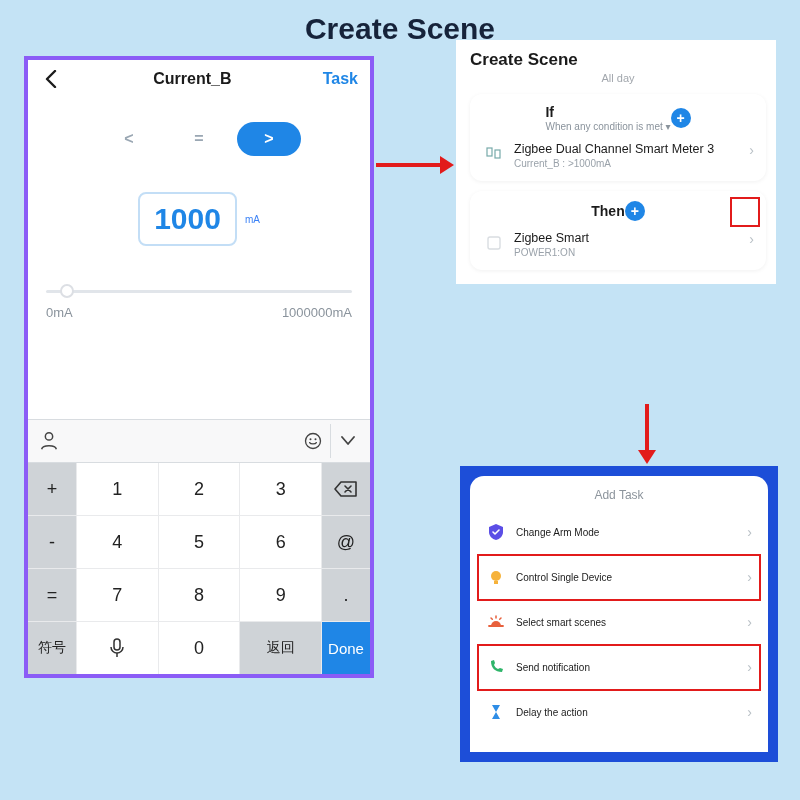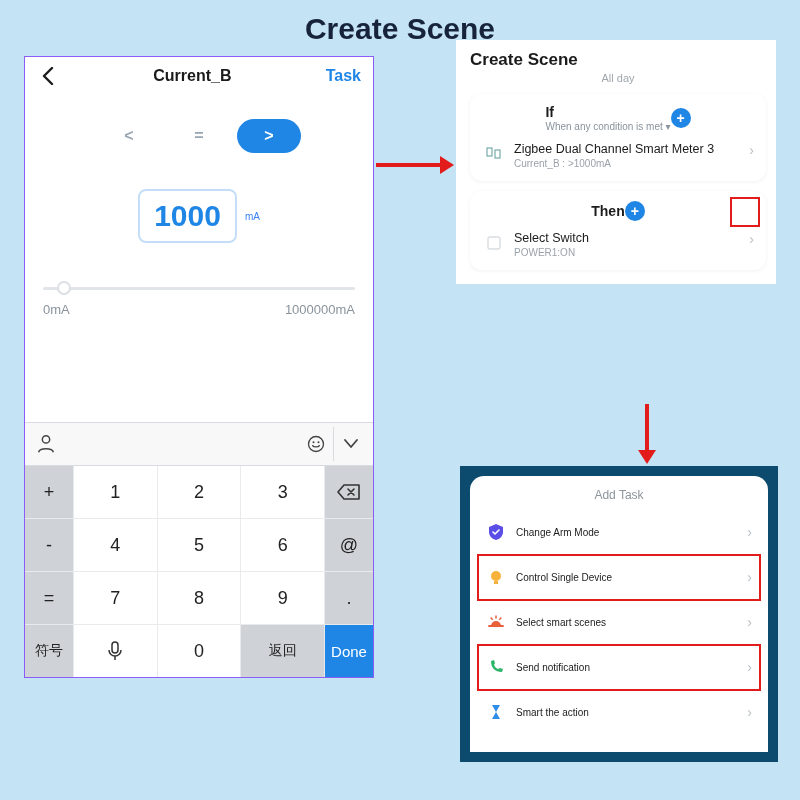--- a/index.html
+++ b/index.html
@@ -1,21 +1,21 @@
 <!DOCTYPE html>
 <html><head>
 <meta charset="utf-8">
 <style>
   * { box-sizing: border-box; margin: 0; padding: 0; font-family: -apple-system, BlinkMacSystemFont, "Segoe UI", Arial, sans-serif; }
   body { width: 800px; height: 800px; background: #c4e3f5; position: relative; overflow: hidden; }
 
   .page-title { position: absolute; left: 0; right: 0; top: 12px; text-align: center; font-size: 30px; font-weight: 700; color: #16233a; }
 
   
-  .phone-left { position: absolute; left: 24px; top: 56px; width: 350px; height: 622px; background: #ffffff; border: 1px solid #8b5cf6; display: flex; flex-direction: column; }
+  .phone-left { position: absolute; left: 24px; top: 56px; width: 350px; height: 622px; background: #ffffff; border: 4px solid #8b5cf6; display: flex; flex-direction: column; }
   .pl-header { display: flex; align-items: center; justify-content: space-between; padding: 8px 12px; }
   .pl-back { width: 22px; height: 22px; display:flex;align-items:center;justify-content:center;font-size:20px;color:#1b1b1b;}
   .pl-title { font-size: 16px; font-weight: 700; color: #1b1b1b; }
   .pl-next { font-size: 16px; font-weight: 600; color: #1f86e6; }
   .comp-row { display:flex; justify-content:center; gap:6px; margin-top:24px; }
   .comp-pill { width: 64px; height: 34px; border-radius: 17px; display:flex; align-items:center; justify-content:center; font-size:16px; font-weight:600; color:#9aa7b3; }
   .comp-pill.active { background:#1f86e6; color:#fff; }
   .value-row { display:flex; align-items:center; justify-content:center; gap:8px; margin-top:36px; }
   .value-box { border:2px solid #c3def6; border-radius:8px; padding:8px 14px; font-size:30px; font-weight:600; color:#1f86e6; min-width:96px; text-align:center; background:#fff; }
   .value-unit { font-size:10px; color:#3b82f6; }
@@ -48,21 +48,21 @@
   .cond-row { display:flex; gap:8px; margin-top:10px; }
   .cond-icon { width:24px;height:24px;display:flex;align-items:center;justify-content:center;font-size:14px;flex:none; }
   .cond-text { flex:1; }
   .cond-name { font-size:12.5px; color:#1b1b1b; line-height:1.2; }
   .cond-detail { font-size:10px; color:#9aa2aa; margin-top:1px; }
   .chev { color:#b9c0c6; font-size:14px; }
   .red-box { position:absolute; border:2.5px solid #e21b1b; }
   .then-plus-red { right:6px; top:6px; width:30px; height:30px; }
 
   
-  .panel-rb { position:absolute; left:460px; top:466px; width:318px; height:296px; background:#0c4a6e; padding:10px; display:flex; flex-direction:column; }
+  .panel-rb { position:absolute; left:460px; top:466px; width:318px; height:296px; background:#1d4ed8; padding:10px; display:flex; flex-direction:column; }
   .rb-inner { background:#fff; border-radius:14px 14px 0 0; flex:1; padding:8px 8px 0 8px; display:flex; flex-direction:column; }
   .rb-title { text-align:center; font-size:12px; color:#8c949c; padding:4px 0 8px 0; }
   .task-row { display:flex; align-items:center; gap:10px; padding:12px 8px; border-bottom:1px solid #f0f1f3; position:relative; }
   .task-row:last-child { border-bottom:none; }
   .task-icon { width:20px;height:20px;display:flex;align-items:center;justify-content:center;flex:none; }
   .task-label { flex:1; font-size:10px; color:#1b1b1b; }
   .row-hl { outline:2.5px solid #e21b1b; outline-offset:-1px; }
 
   
   .arrow { position:absolute; }
@@ -215,21 +215,21 @@
       <div class="plus-dot">+</div>
     </div>
     <div class="red-box then-plus-red"></div>
     <div class="cond-row">
       <div class="cond-icon">
         <svg width="18" height="18" viewBox="0 0 18 18">
             <rect x="3" y="3" width="12" height="12" rx="2" fill="none" stroke="#d9dde1" stroke-width="1.4"></rect>
           </svg>
       </div>
       <div class="cond-text">
-        <div class="cond-name">Select Switch</div>
+        <div class="cond-name">Zigbee Smart</div>
         <div class="cond-detail">POWER1:ON</div>
       </div>
       <div class="chev">›</div>
     </div>
   </div>
 </div>
 
 <div class="arrow" style="left:638px; top:404px;">
   <div style="display:flex;flex-direction:column;align-items:center;">
     <div class="arrow-line-v" style="height:46px"></div>
@@ -284,17 +284,17 @@
       <div class="task-label">Send notification</div>
       <div class="chev">›</div>
     </div>
 
     <div class="task-row">
       <div class="task-icon">
         <svg width="18" height="18" viewBox="0 0 18 18">
             <path d="M5 2h8L9 9l4 7H5l4-7Z" fill="#2e8de6"></path>
           </svg>
       </div>
-      <div class="task-label">Smart the action</div>
+      <div class="task-label">Delay the action</div>
       <div class="chev">›</div>
     </div>
   </div>
 </div>
 
 </body></html>

